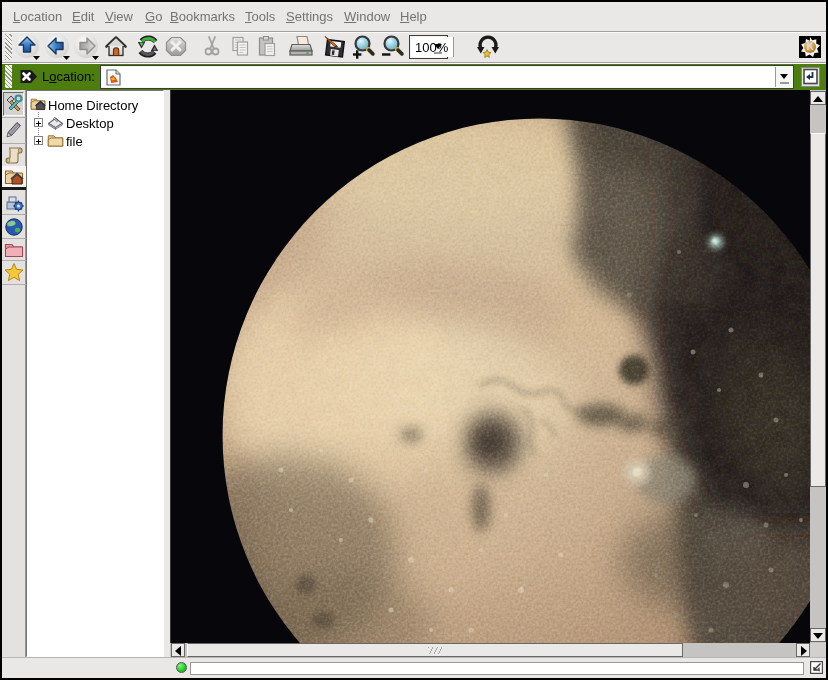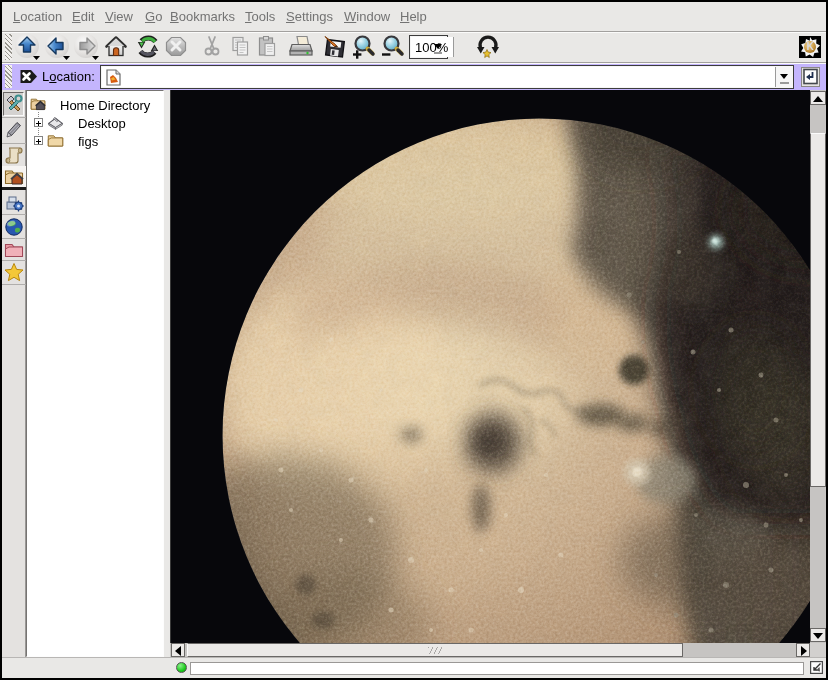--- a/index.html
+++ b/index.html
@@ -8,35 +8,35 @@
 #win { position:absolute; left:2px; top:2px; width:824px; height:676px; background:#e9e8e6; }
 .abs { position:absolute; }
 
 
 #menubar { left:0; top:0; width:824px; height:29px; background:#e9e8e6; }
 #menubar span { position:absolute; top:7px; font-size:13px; color:#737373; }
 #menubar u { text-decoration:underline; }
 
 
 #toolbar { left:0; top:29px; width:824px; height:31px; background:#e9e8e6; border-top:1px solid #a2a09e; box-shadow:inset 0 1px 0 #fbfbfa; }
-#locbar  { left:0; top:60px; width:824px; height:28px; background:#c4b5fd; border-top:1px solid #a2a09e; box-shadow:inset 0 1px 0 #fbfbfa; }
+#locbar  { left:0; top:60px; width:824px; height:28px; background:#4d7c0f; border-top:1px solid #a2a09e; box-shadow:inset 0 1px 0 #fbfbfa; }
 .handle { width:7px; background:repeating-linear-gradient(45deg,#98968f 0 1px,#f2f0ee 1px 3px); }
 .ticon { position:absolute; }
 
 
 .combo { position:absolute; background:#f6f6f6; border:1px solid #3c3c3c; }
 .combo .field { position:absolute; left:1px; top:1px; bottom:1px; background:#fff; border-right:1px solid #9a9a9a; }
 .carr { position:absolute; width:0; height:0; border-left:4px solid transparent; border-right:4px solid transparent; border-top:5px solid #000; }
 .cdash { position:absolute; height:2px; background:#9a9a9a; }
 
 
 #sidestrip { left:0; top:88px; width:24px; height:568px; background:#e4e2e0; border-right:1px solid #9a9896; }
 #treepanel { left:24px; top:88px; width:138px; height:567px; background:#fff; border:1px solid #767472; border-right-color:#fdfdfd; border-bottom-color:#fdfdfd; }
 #content { left:168px; top:88px; width:640px; height:553px; background:#06060a; overflow:hidden; border-left:1px solid #3a3a3a; }
-.treerow { position:absolute; font-size:13px; color:#000;margin-left:12px; }
+.treerow { position:absolute; font-size:13px; color:#000; }
 
 
 .sb-btn { position:absolute; background:#eceae8; border:1px solid #6a6866; }
 .sb-tri { position:absolute; width:0; height:0; }
 #vtrough { left:808px; top:88px; width:16px; height:553px; background:#c6c4c2; }
 #vthumb { left:808px; top:131px; width:16px; height:354px; background:#ebe9e7; border:1px solid #6a6866; border-top-color:#fbfbfb; }
 #htrough { left:168px; top:641px; width:640px; height:14px; background:#c6c4c2; }
 #hthumb { left:185px; top:641px; width:496px; height:14px; background:#ebe9e7; border:1px solid #6a6866; border-left-color:#fbfbfb; }
 #corner { left:808px; top:641px; width:16px; height:14px; background:#d2d0ce; }
 
@@ -340,21 +340,21 @@
 
     <div style="position:absolute; left:7px; top:45px; width:9px; height:9px; background:#fff; border:1px solid #848484;">
       <div style="position:absolute; left:1px; top:3.5px; width:5px; height:1px; background:#000;"></div>
       <div style="position:absolute; left:3px; top:1.5px; width:1px; height:5px; background:#000;"></div>
     </div>
 
     <svg style="position:absolute; left:20px; top:41px;" width="17" height="17" viewBox="0 0 20 20">
       <path d="M1.5 4.5 H8 L10 7 H18.5 V16.5 H1.5 Z" fill="url(#gfold)" stroke="#8a6828" stroke-width="1.1"></path>
       <path d="M1.5 9 L5 7 H18.5 V16.5 H1.5 Z" fill="#f0d8a8" stroke="#8a6828" stroke-width="1"></path>
     </svg>
-    <div class="treerow" style="left:39px; top:43px;">figs</div>
+    <div class="treerow" style="left:39px; top:43px;">file</div>
   </div>
 
   <div id="content" class="abs">
     <svg width="640" height="553" xmlns="http://www.w3.org/2000/svg">
       <defs>
         <radialGradient id="moonbase" cx="37%" cy="38%" r="78%">
           <stop offset="0%" stop-color="#e4d2af"></stop>
           <stop offset="40%" stop-color="#cdb190"></stop>
           <stop offset="72%" stop-color="#b19172"></stop>
           <stop offset="100%" stop-color="#84664a"></stop>

